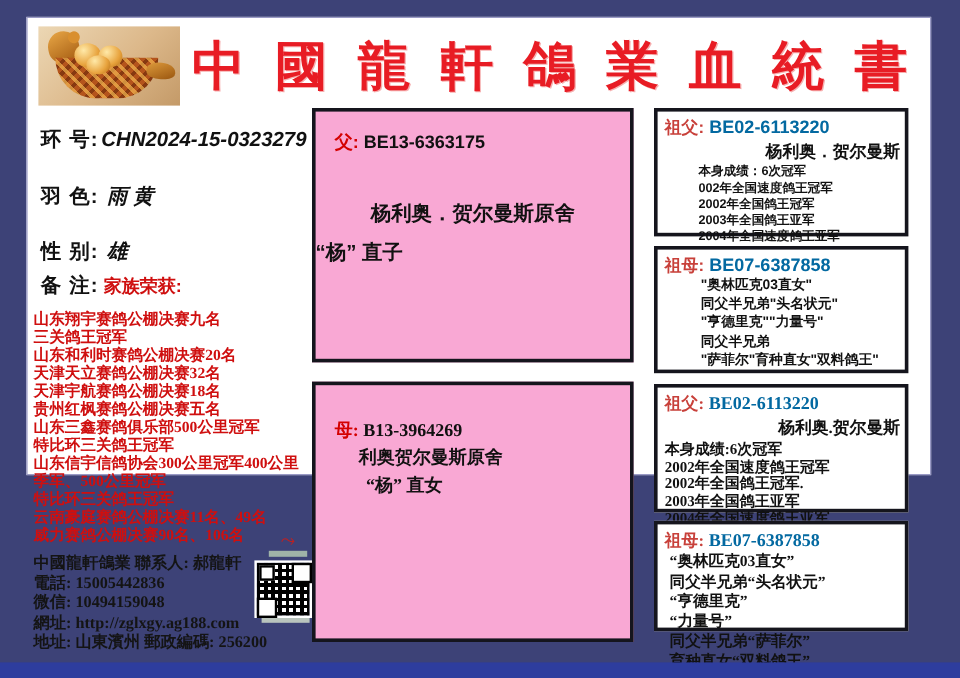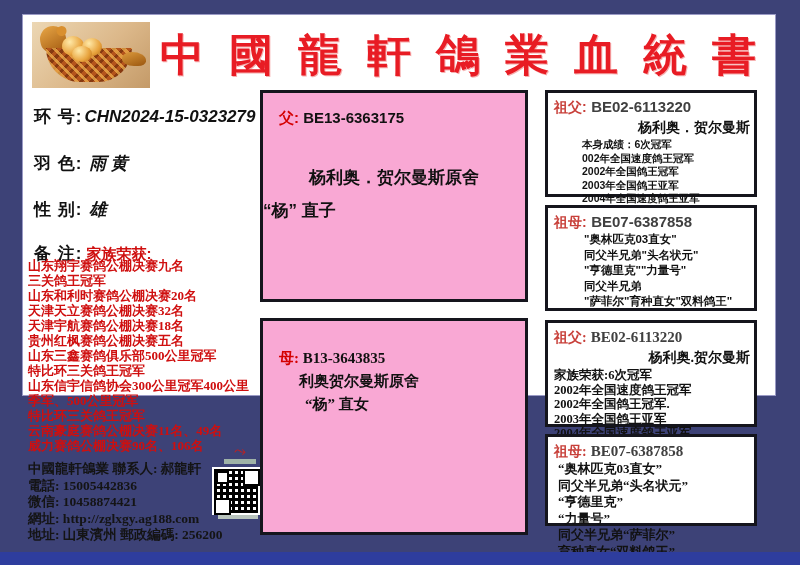--- a/index.html
+++ b/index.html
@@ -45,21 +45,21 @@
   .mother .pdesc { margin:4px 0 0 42px; font-size:15px; font-weight:bold; font-family:"Liberation Serif","DejaVu Serif",serif; color:#111; }
 
   
   .gbox { position:absolute; left:523px; width:212px; background:#fff; border:3px solid #15151d; padding:5px 4px 2px 6px; }
   .gbox1 { top:76px;  height:107px; }
   .gbox2 { top:191px; height:106px; }
   .gbox3 { top:306px; height:107px; }
   .gbox4 { top:420px; height:92px; overflow:visible; }
   .ghead { white-space:nowrap; }
   .glabel { color:#c8403a; font-weight:bold; font-size:14px; }
-  .gring { color:#404040; font-weight:bold; font-size:15px; }
+  .gring { color:#0369a1; font-weight:bold; font-size:15px; }
   .gname { color:#111; font-weight:bold; font-size:14px; margin:2px 0 1px 34px; white-space:nowrap;text-align:right; }
   .glines { margin-left:28px; color:#111; font-weight:bold; white-space:nowrap; }
   .gbox1 .glines { font-size:10.5px; line-height:13.5px; }
   .gbox2 .glines { font-size:11.5px; line-height:15.5px; margin-left:30px; }
   .gbox3 { font-family:"Liberation Serif","DejaVu Serif",serif; }
   .gbox3 .gname { font-size:14px; }
   .gbox3 .glines { font-size:12.5px; line-height:14.5px; margin-left:0; }
   .gbox4 { font-family:"Liberation Serif","DejaVu Serif",serif; }
   .gbox4 .glines { font-size:13px; line-height:16.5px; margin-left:4px; }
 
@@ -93,21 +93,21 @@
 
   <div class="field" style="top:91px;">
     <span class="lab">环 号:</span><span class="val">CHN2024-15-0323279</span>
   </div>
   <div class="field" style="top:138px;">
     <span class="lab">羽 色:</span> <span class="val">雨  黄</span>
   </div>
   <div class="field" style="top:184px;">
     <span class="lab">性 别:</span> <span class="val">雄</span>
   </div>
-  <div class="field" style="top:228px;">
+  <div class="field" style="top:212px;">
     <span class="lab">备 注:</span><span class="remark-red">家族荣获:</span>
   </div>
 
   <div class="achv">
     <div>山东翔宇赛鸽公棚决赛九名</div>
     <div>三关鸽王冠军</div>
     <div>山东和利时赛鸽公棚决赛20名</div>
     <div>天津天立赛鸽公棚决赛32名</div>
     <div>天津宇航赛鸽公棚决赛18名</div>
     <div>贵州红枫赛鸽公棚决赛五名</div>
@@ -123,38 +123,38 @@
   <div class="emblem">
     <div class="mark">⤳</div>
     <div class="bar"></div>
   </div>
   <div class="qr"></div>
   <div class="qr-caption"></div>
 
   <div class="contact">
     <div>中國龍軒鴿業 聯系人: 郝龍軒</div>
     <div>電話:  15005442836</div>
-    <div>微信:  10458874421</div>
+    <div>微信:  10494159048</div>
     <div>網址:  http://zglxgy.ag188.com</div>
     <div>地址:  山東濱州 郵政編碼:  256200</div>
   </div>
 
   <div class="pbox father">
     <div class="phead">
       <span class="plabel">父:</span>
       <span>BE13-6363175</span>
     </div>
     <div class="pname">杨利奥．贺尔曼斯原舍</div>
     <div class="pdesc">“杨” 直子</div>
   </div>
 
   <div class="pbox mother">
     <div class="phead">
       <span class="plabel">母:</span>
-      <span>B13-3643835</span>
+      <span>B13-3964269</span>
     </div>
     <div class="pname">利奥贺尔曼斯原舍</div>
     <div class="pdesc">“杨” 直女</div>
   </div>
 
   <div class="gbox gbox1">
     <div class="ghead">
       <span class="glabel">祖父:</span>
       <span class="gring">BE02-6113220</span>
     </div>
@@ -182,21 +182,21 @@
     </div>
   </div>
 
   <div class="gbox gbox3">
     <div class="ghead">
       <span class="glabel">祖父:</span>
       <span class="gring">BE02-6113220</span>
     </div>
     <div class="gname">杨利奥.贺尔曼斯</div>
     <div class="glines">
-      <div>家族荣获:6次冠军</div>
+      <div>本身成绩:6次冠军</div>
       <div>2002年全国速度鸽王冠军</div>
       <div>2002年全国鸽王冠军.</div>
       <div>2003年全国鸽王亚军</div>
       <div>2004年全国速度鸽王亚军</div>
     </div>
   </div>
 
   <div class="gbox gbox4">
     <div class="ghead">
       <span class="glabel">祖母:</span>

